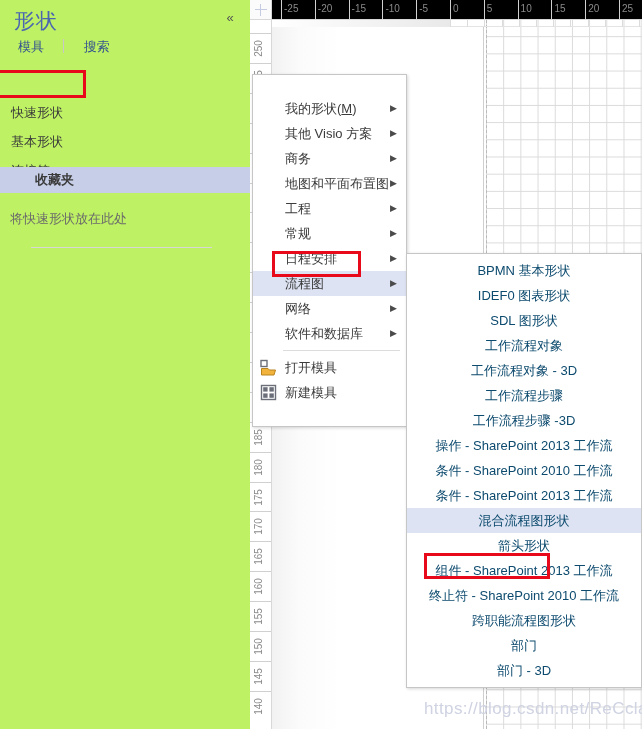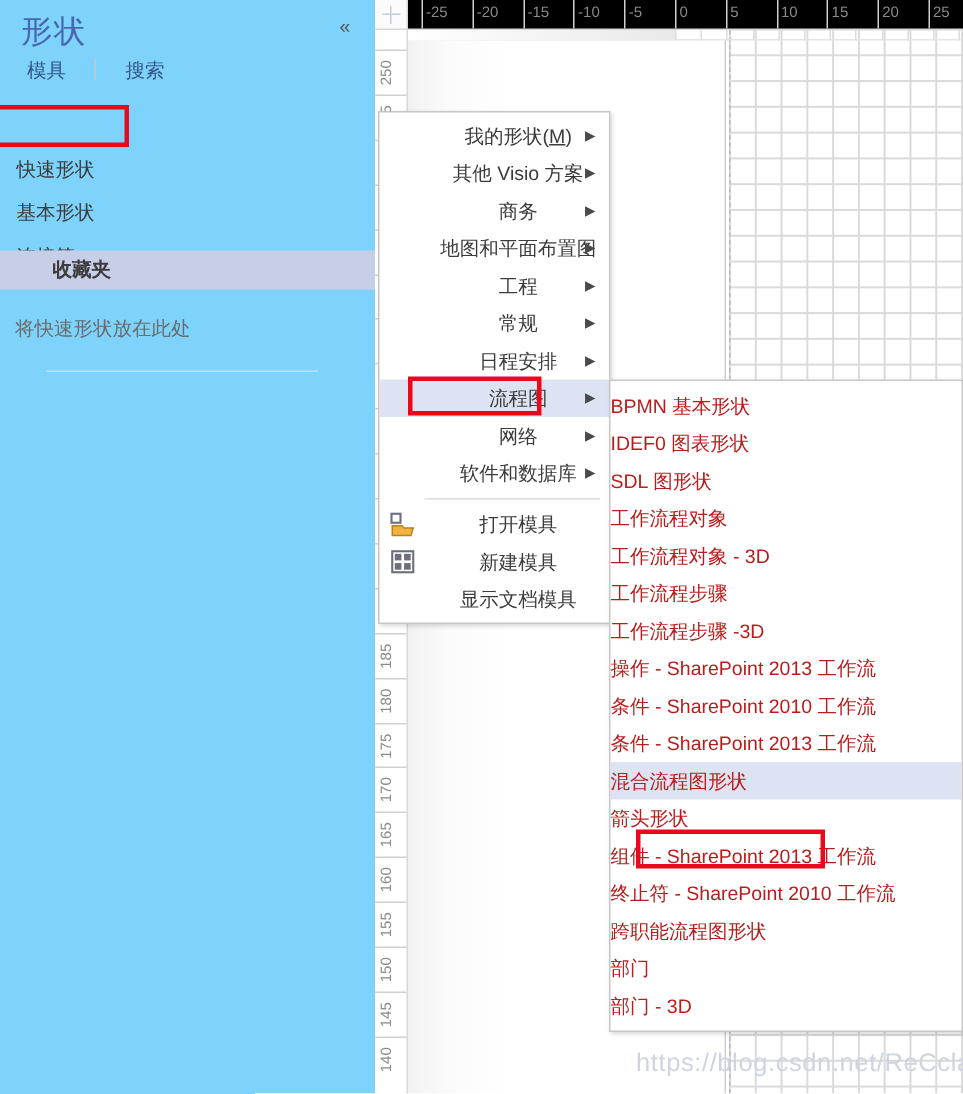--- a/index.html
+++ b/index.html
@@ -142,21 +142,21 @@
     left: 22px; top: 27px;
     width: 212px; height: 702px;
     background: linear-gradient(to right, #f2f2f2 0px, #fbfbfb 28px, #ffffff 70px);
   }
 
   
   #shapes-panel {
     position: absolute;
     left: 0; top: 0;
     width: 250px; height: 729px;
-    background: #7dd3fc;
+    background: #bef264;
   }
   #panel-title {
     position: absolute;
     left: 14px; top: 7px;
     font-size: 21px;
     color: #4a66b0;
     letter-spacing: 1px;
   }
   #panel-collapse {
     position: absolute;
@@ -225,23 +225,22 @@
   }
 
   
   #menu1 {
     position: absolute;
     left: 252px; top: 74px;
     width: 155px;
     background: #ffffff;
     border: 1px solid #c6c6c6;
     box-shadow: 1px 1px 3px rgba(0,0,0,0.16);
-    padding: 3px 0;
-    box-sizing: border-box;
-    text-align: center;
+    padding: 21px 0;
+    box-sizing: border-box;
   }
   #menu1 .mi {
     position: relative;
     height: 25px;
     line-height: 25px;
     font-size: 13px;
     color: #3b3b3b;
     padding-left: 32px;
     white-space: nowrap;
     cursor: pointer;
@@ -273,23 +272,24 @@
     background: #ffffff;
     border: 1px solid #c6c6c6;
     box-shadow: 1px 1px 3px rgba(0,0,0,0.16);
     padding: 4px 0;
     box-sizing: border-box;
   }
   #menu2 .mi2 {
     height: 25px;
     line-height: 25px;
     font-size: 13px;
-    color: #b91c1c;
+    color: #0c4a6e;
     white-space: nowrap;
     cursor: pointer;
+    text-align: center;
   }
   #menu2 .mi2.hl { background: #dde3f2; }
 
   
   .redbox {
     position: absolute;
     border: 3px solid #e8091b;
     box-sizing: border-box;
     pointer-events: none;
   }
@@ -456,21 +456,20 @@
           <rect x="1" y="1.5" width="6" height="6" fill="none" stroke="#6b6f7a" stroke-width="1.4"></rect>
           <path d="M1.5 9.5 L8 9.5 L9.5 11 L15.5 11 L14 16 L1.5 16 Z" fill="#f2b33d" stroke="#b98420" stroke-width="1"></path>
         </svg></span><span>打开模具</span></div>
     <div class="mi"><span class="micon"><svg viewBox="0 0 17 17" width="17" height="17">
           <rect x="1.5" y="1.5" width="14" height="14" fill="none" stroke="#6b6f7a" stroke-width="1.4"></rect>
           <rect x="3.2" y="3.2" width="4.4" height="4.4" fill="#6b6f7a"></rect>
           <rect x="9.4" y="3.2" width="4.4" height="4.4" fill="#6b6f7a"></rect>
           <rect x="3.2" y="9.4" width="4.4" height="4.4" fill="#6b6f7a"></rect>
           <rect x="9.4" y="9.4" width="4.4" height="4.4" fill="#6b6f7a"></rect>
         </svg></span><span>新建模具</span></div>
-    <div class="mi"><span>显示文档模具</span></div>
   </div>
 
 <div id="menu2">
     <div class="mi2"><span>BPMN 基本形状</span></div>
     <div class="mi2"><span>IDEF0 图表形状</span></div>
     <div class="mi2"><span>SDL 图形状</span></div>
     <div class="mi2"><span>工作流程对象</span></div>
     <div class="mi2"><span>工作流程对象 - 3D</span></div>
     <div class="mi2"><span>工作流程步骤</span></div>
     <div class="mi2"><span>工作流程步骤 -3D</span></div>

